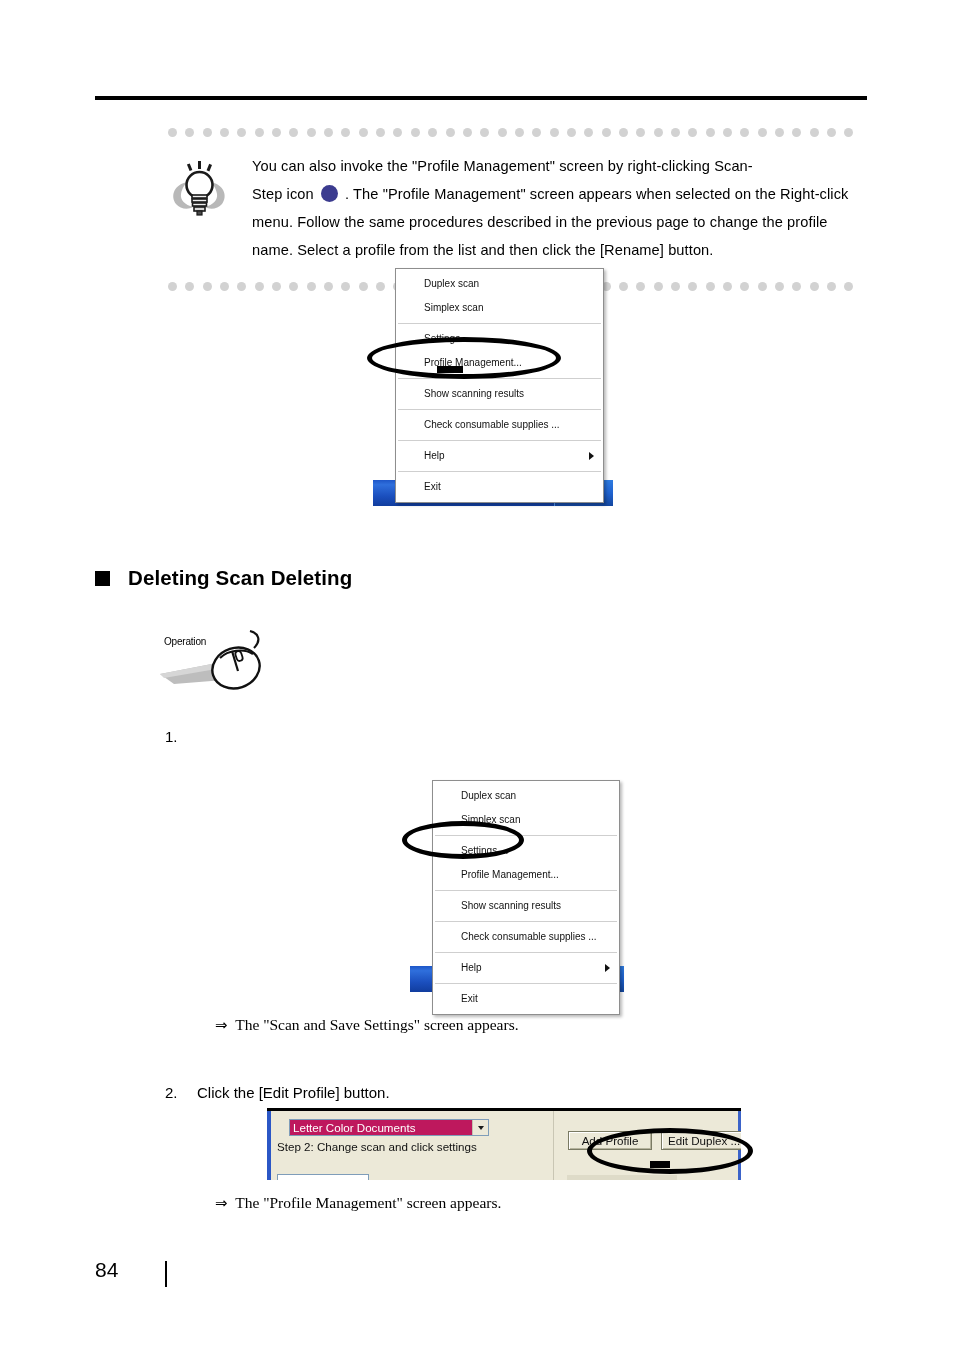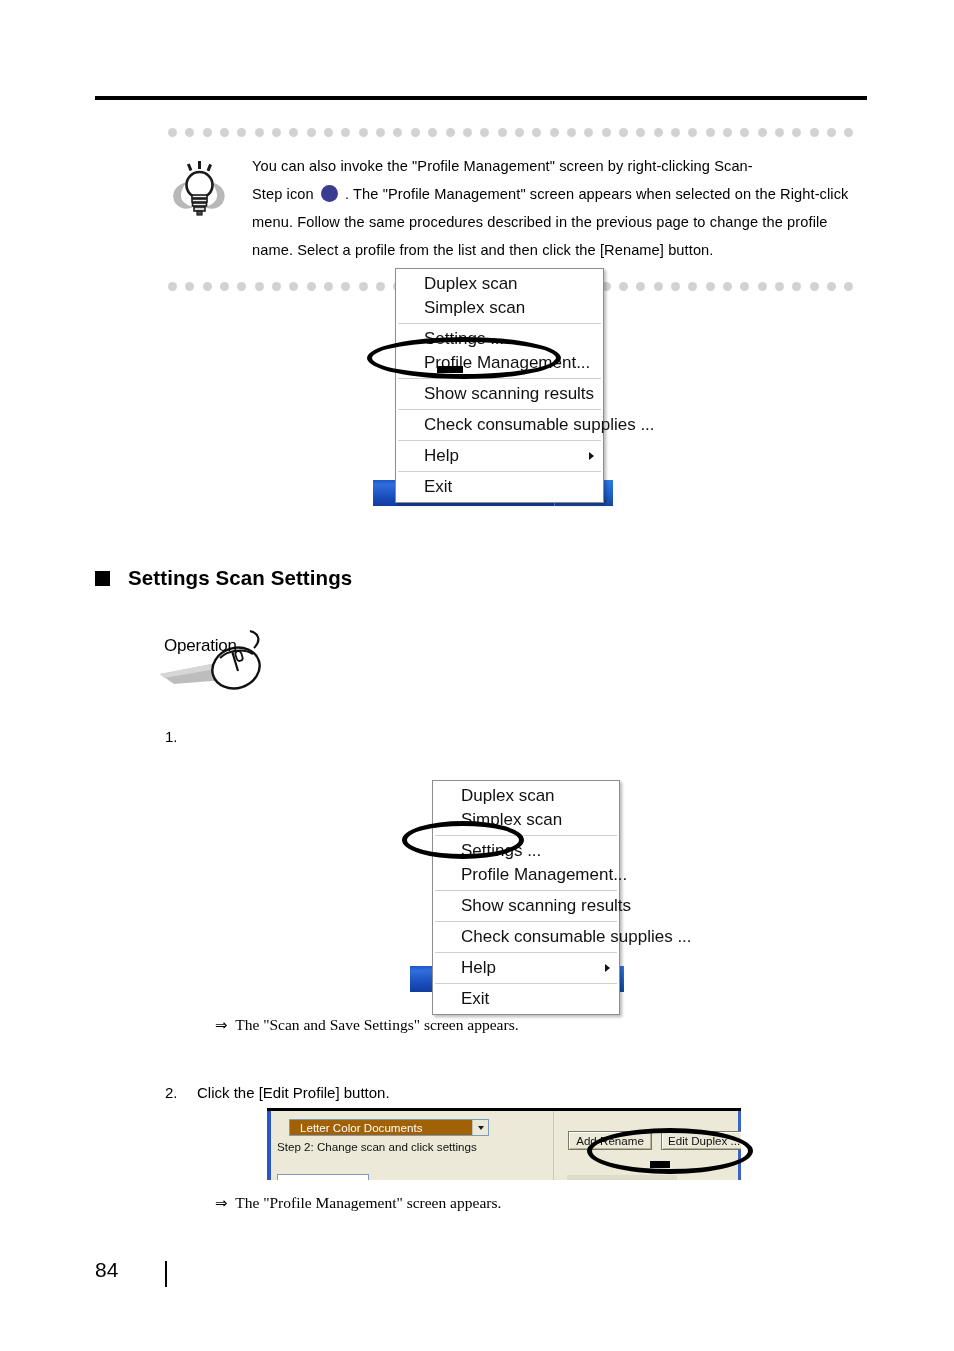--- a/index.html
+++ b/index.html
@@ -121,21 +121,21 @@
   .menu {
     position: absolute;
     left: 22px;
     top: 0;
     background: #ffffff;
     border: 1px solid #8e8e8e;
     box-shadow: 2px 2px 3px rgba(0,0,0,0.28);
     padding: 3px 0;
   }
   .menu-item {
-    font-size: 17px;
+    font-size: 10px;
     line-height: 14px;
     padding: 5px 34px 5px 28px;
     white-space: nowrap;
     position: relative;
     color: #111111;
   }
   .menu-sep {
     height: 1px;
     background: #cfcfcf;
     margin: 3px 2px;
@@ -190,21 +190,21 @@
     position: absolute;
     left: 158px;
     top: 628px;
     width: 120px;
     height: 66px;
   }
   .op-label {
     position: absolute;
     left: 6px;
     top: 8px;
-    font-size: 17px;
+    font-size: 10px;
     letter-spacing: -0.2px;
   }
 
   
   .step {
     position: absolute;
     display: flex;
     font-size: 15px;
     line-height: 22px;
   }
@@ -289,25 +289,25 @@
     height: 17px;
     background: #ffffff;
     border: 1px solid #7f9db9;
     display: flex;
     align-items: stretch;
     box-sizing: border-box;
     margin-left: 12px;
   }
   .combo-value {
     flex: 1 1 auto;
-    background: #a16207;
+    background: #be185d;
     color: #ffffff;
     font-size: 11.6px;
     line-height: 15px;
-    padding-left: 10px;
+    padding-left: 3px;
     overflow: hidden;
     white-space: nowrap;
   }
   .combo-btn {
     flex: 0 0 15px;
     background: #ece9d8;
     border-left: 1px solid #c3c3b0;
     position: relative;
   }
   .combo-btn::after {
@@ -550,21 +550,21 @@
     <div class="menu-sep"></div>
     <div class="menu-item">Exit</div>
   </div>
 
   <div class="annot-ellipse" style="left:-6px; top:69px; width:184px; height:32px;"></div>
   <div class="annot-tick" style="left:64px; top:98px; width:26px; height:7px;"></div>
 </div>
 
 <div class="section-head">
   <span class="section-bullet"></span>
-  <span class="section-title">Settings Scan Settings</span>
+  <span class="section-title">Deleting Scan Deleting</span>
 </div>
 
 <div class="op-badge">
   <svg width="120" height="66" viewBox="0 0 120 66" aria-hidden="true">
 
     <path d="M2 46 L64 34 L66 52 L16 56 Z" fill="#bdbdbd"></path>
     <path d="M2 46 L64 34 L64 40 L6 50 Z" fill="#d6d6d6"></path>
 
     <ellipse cx="78" cy="40" rx="24" ry="20" fill="#ffffff" stroke="#111111" stroke-width="2.4" transform="rotate(-18 78 40)"></ellipse>
 
@@ -634,21 +634,21 @@
       <span class="combo-value">Letter Color Documents</span>
       <span class="combo-btn"></span>
     </div>
 
     <div class="dlg-row step2-row">
       <span>Step 2: Change scan and click settings</span>
     </div>
   </div>
 
   <div class="btn-group">
-    <div class="win-btn">Add Rename</div>
+    <div class="win-btn">Add Profile</div>
     <div class="win-btn">Edit Duplex ...</div>
   </div>
 
   <div class="dlg-bottom-peek"></div>
   <div class="dlg-bottom-peek2"></div>
 </div>
 
 <div class="annot-ellipse" style="left:587px; top:1128px; width:156px; height:36px;"></div>
 <div class="annot-tick" style="left:650px; top:1161px; width:20px; height:7px;"></div>
 

